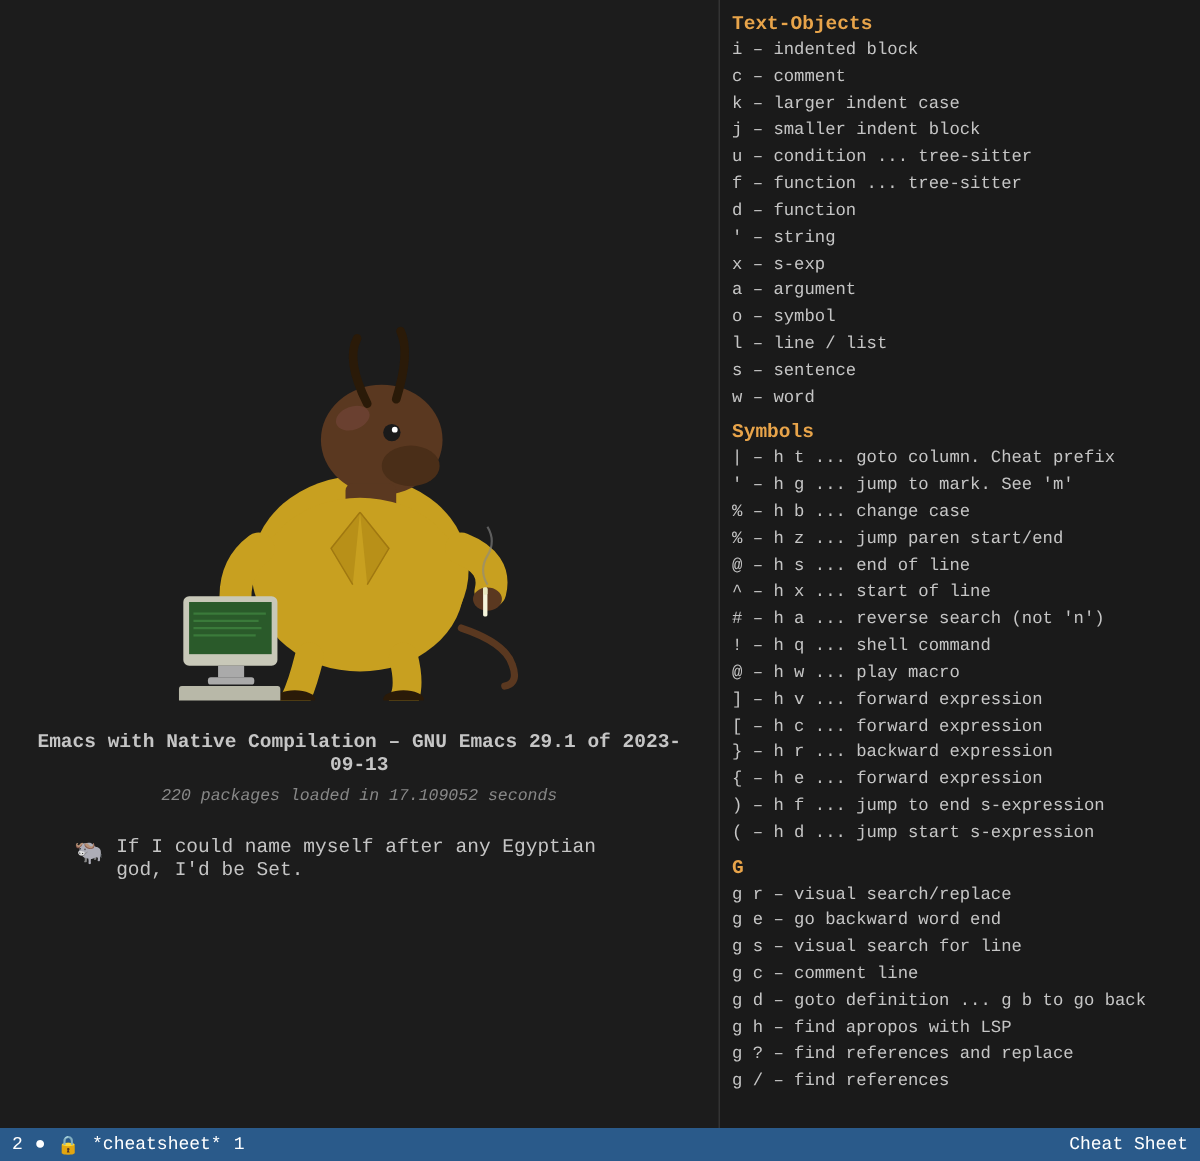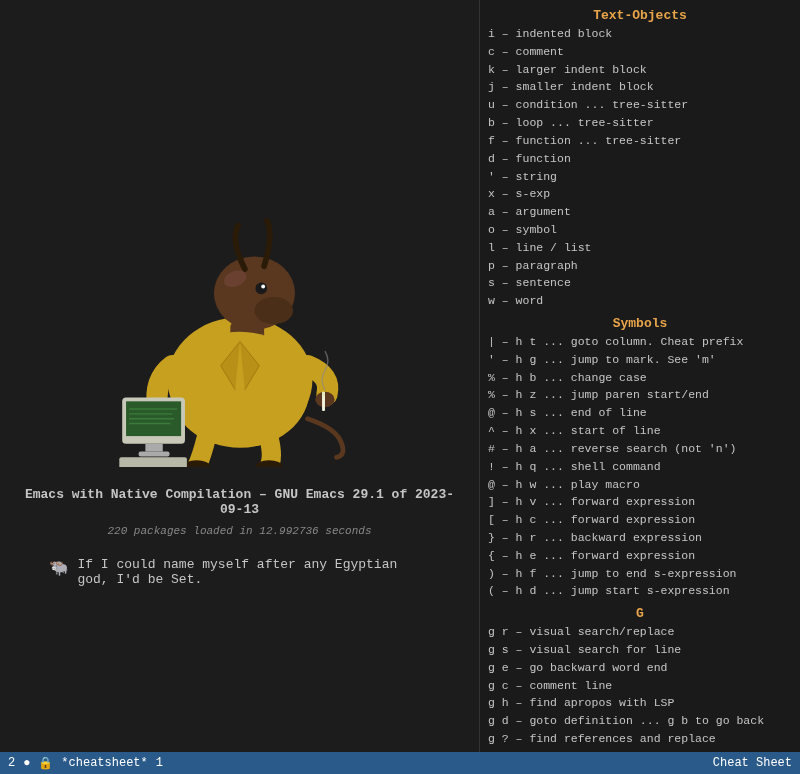--- a/index.html
+++ b/index.html
@@ -74,21 +74,20 @@
       padding: 2px 8px 60px 8px;
       flex-shrink: 0;
     }
 
     .section-title {
       color: #e8a44a;
       font-weight: bold;
       font-size: 13px;
       margin-top: 6px;
       margin-bottom: 2px;
-      text-align: center;
     }
 
     .key-item {
       color: #c5c5c5;
       font-size: 11.5px;
       line-height: 1.55;
       white-space: nowrap;
     }
 
     
@@ -178,44 +177,42 @@
 
     <rect x="42" y="266" width="18" height="8" fill="#aaaaaa"></rect>
     <rect x="35" y="274" width="32" height="5" fill="#aaaaaa" rx="2"></rect>
 
     <rect x="15" y="280" width="70" height="12" fill="#b8b8a8" rx="2"></rect>
 
     <path d="M228 210 Q222 200 228 190 Q234 180 228 170" stroke="#888" stroke-width="1.5" fill="none" opacity="0.6"></path>
   </svg>
 
   <div class="emacs-title">Emacs with Native Compilation – GNU Emacs 29.1 of 2023-09-13</div>
-  <div class="packages-info">220 packages loaded in 12.992736 seconds</div>
+  <div class="packages-info">220 packages loaded in 17.109052 seconds</div>
   <div class="quote-line">
     <span class="gnu-icon">🐃</span>
     <span>If I could name myself after any Egyptian god, I'd be Set.</span>
   </div>
 </div>
 
 <div class="right-panel">
   <div class="section-title">Text-Objects</div>
   <div>
     <div class="key-item">i  –  indented block</div>
     <div class="key-item">c  –  comment</div>
-    <div class="key-item">k  –  larger indent block</div>
+    <div class="key-item">k  –  larger indent case</div>
     <div class="key-item">j  –  smaller indent block</div>
     <div class="key-item">u  –  condition  ...  tree-sitter</div>
-    <div class="key-item">b  –  loop  ...  tree-sitter</div>
     <div class="key-item">f  –  function  ...  tree-sitter</div>
     <div class="key-item">d  –  function</div>
     <div class="key-item">'  –  string</div>
     <div class="key-item">x  –  s-exp</div>
     <div class="key-item">a  –  argument</div>
     <div class="key-item">o  –  symbol</div>
     <div class="key-item">l  –  line / list</div>
-    <div class="key-item">p  –  paragraph</div>
     <div class="key-item">s  –  sentence</div>
     <div class="key-item">w  –  word</div>
   </div>
 
   <div class="section-title">Symbols</div>
   <div>
     <div class="key-item">|  –  h t  ...  goto column. Cheat prefix</div>
     <div class="key-item">'  –  h g  ...  jump to mark. See 'm'</div>
     <div class="key-item">%  –  h b  ...  change case</div>
     <div class="key-item">%  –  h z  ...  jump paren start/end</div>
@@ -228,25 +225,25 @@
     <div class="key-item">[  –  h c  ...  forward expression</div>
     <div class="key-item">}  –  h r  ...  backward expression</div>
     <div class="key-item">{  –  h e  ...  forward expression</div>
     <div class="key-item">)  –  h f  ...  jump to end s-expression</div>
     <div class="key-item">(  –  h d  ...  jump start s-expression</div>
   </div>
 
   <div class="section-title">G</div>
   <div>
     <div class="key-item">g r  –  visual search/replace</div>
+    <div class="key-item">g e  –  go backward word end</div>
     <div class="key-item">g s  –  visual search for line</div>
-    <div class="key-item">g e  –  go backward word end</div>
     <div class="key-item">g c  –  comment line</div>
+    <div class="key-item">g d  –  goto definition  ...  g b to go back</div>
     <div class="key-item">g h  –  find apropos with LSP</div>
-    <div class="key-item">g d  –  goto definition  ...  g b to go back</div>
     <div class="key-item">g ?  –  find references and replace</div>
     <div class="key-item">g /  –  find references</div>
 
   </div>
 </div>
 
 <div class="status-bar">
   <span class="status-item">2</span>
   <span class="status-item">●</span>
   <span class="status-item">🔒</span>

